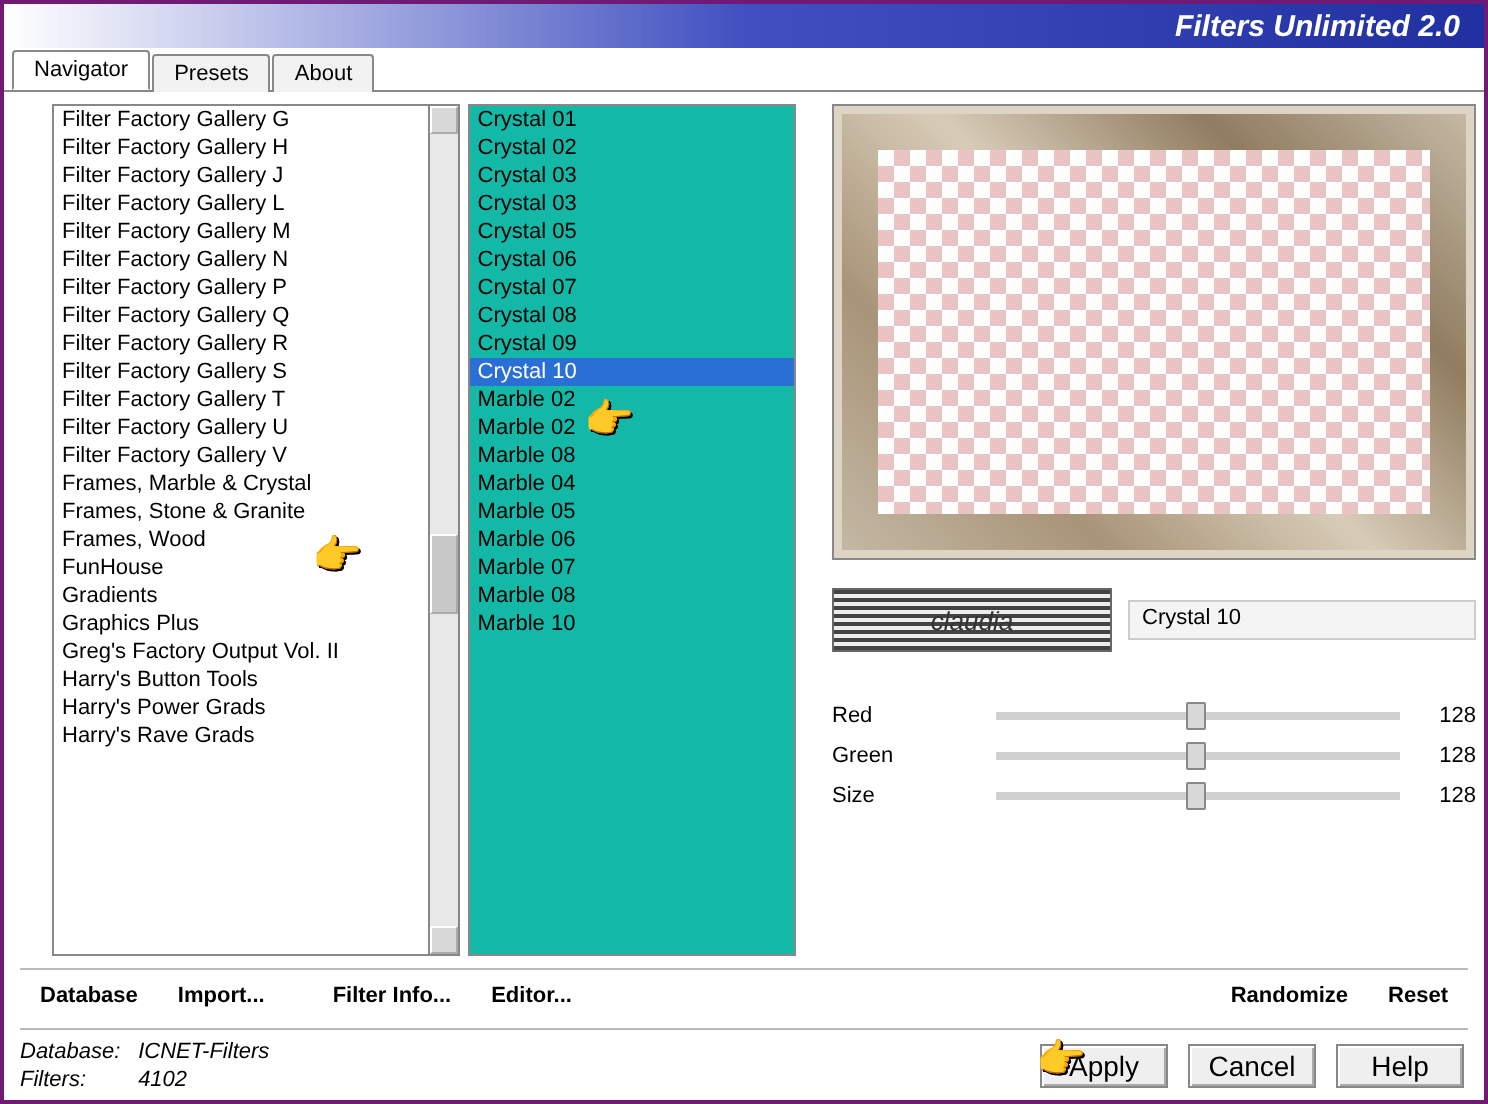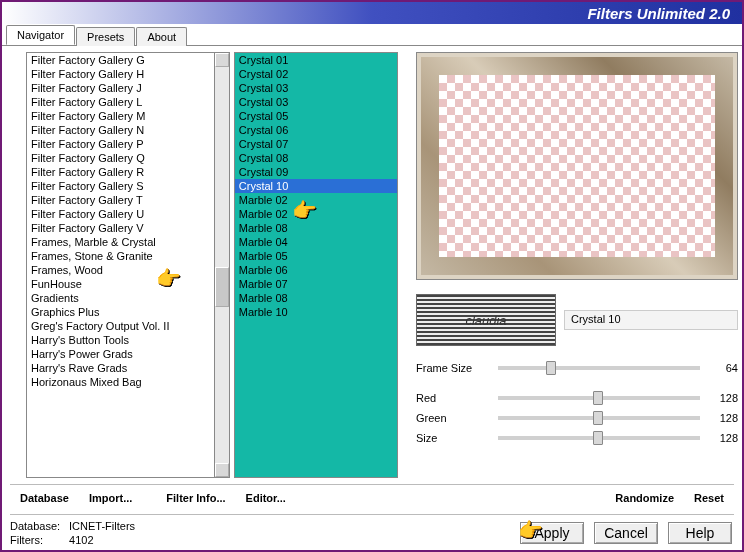--- a/index.html
+++ b/index.html
@@ -50,21 +50,21 @@
 }
 .checker {
   position: absolute; inset: 22px;
   background-image:
     linear-gradient(45deg,#eac4c4 25%,transparent 25%,transparent 75%,#eac4c4 75%),
     linear-gradient(45deg,#eac4c4 25%,#ffffff 25%,#ffffff 75%,#eac4c4 75%);
   background-size: 16px 16px; background-position: 0 0, 8px 8px;
 }
 .logo-row { display: flex; align-items: center; margin-top: 14px; }
 .logo {
-  width: 140px; height: 52px; margin-right: 8px;
+  width: 140px; height: 32px; margin-right: 8px;
   background:
     repeating-linear-gradient(0deg,#444 0 2px,#eee 2px 4px);
   border: 1px solid #666; position: relative; overflow: hidden;
   display: flex; align-items: center; justify-content: center;
   font-style: italic; font-size: 13px; color: #333;
 }
 .fname-box { flex: 1; height: 20px; border: 1px solid #ccc; font-size: 11px; padding: 2px 6px; background: #f4f4f4; }
 .sliders { margin-top: 12px; font-size: 11px; }
 .slider { display: flex; align-items: center; height: 20px; }
 .slider .lab { width: 74px; }
@@ -76,21 +76,21 @@
 .slider .val { width: 30px; text-align: right; }
 .btnrow1 {
   position: absolute; left: 8px; right: 8px; top: 438px; height: 26px;
   border-top: 1px solid #bbb; display: flex; align-items: center; font-size: 11px; justify-content: space-between;
 }
 .flatbtn { padding: 4px 10px; cursor: pointer; font-size: 11px; font-weight: bold; }
 .statusbar {
   position: absolute; left: 8px; right: 8px; top: 468px; height: 34px;
   border-top: 1px solid #bbb; display: flex; font-size: 11px;
 }
-.statusleft { padding-top: 4px; line-height: 14px; width: 160px; }
+.statusleft { padding-top: 4px; line-height: 14px; width: 160px; font-style: italic; }
 .statusleft .lbl { display: inline-block; width: 56px; }
 .btns { position: absolute; right: 10px; bottom: 6px; display: flex; gap: 10px; }
 .winbtn {
   min-width: 64px; height: 22px; font-size: 14px; background: #efefef;
   border: 1px solid #888; box-shadow: inset 1px 1px 0 #fff, inset -1px -1px 0 #aaa;
   cursor: pointer;
 }
 .pointer {
   position: absolute; width: 28px; height: 22px; pointer-events: none; z-index: 50;
 }
@@ -133,21 +133,20 @@
             <div class="li">Frames, Marble &amp; Crystal</div>
             <div class="li">Frames, Stone &amp; Granite</div>
             <div class="li">Frames, Wood</div>
             <div class="li">FunHouse</div>
             <div class="li">Gradients</div>
             <div class="li">Graphics Plus</div>
             <div class="li">Greg's Factory Output Vol. II</div>
             <div class="li">Harry's Button Tools</div>
             <div class="li">Harry's Power Grads</div>
             <div class="li">Harry's Rave Grads</div>
-            <div class="li">Horizonaus Mixed Bag</div>
           </div>
       </div>
       <div class="scrollbar">
         <div class="sb-btn"></div>
         <div class="sb-track">
           <div class="sb-thumb"></div>
         </div>
         <div class="sb-btn"></div>
       </div>
 
@@ -182,27 +181,20 @@
         </div>
 
         <div class="logo-row">
           <div class="logo">
             <span>claudia</span>
           </div>
           <div class="fname-box">Crystal 10</div>
         </div>
 
         <div class="sliders">
-          <div class="slider">
-            <span class="lab">Frame Size</span>
-            <span class="track">
-                <span class="thumb" id="th-fs" style="left: 47.6863px;"></span>
-              </span>
-            <span class="val">64</span>
-          </div>
           <div style="height:10px"></div>
           <div class="slider">
             <span class="lab">Red</span>
             <span class="track">
                 <span class="thumb" id="th-r" style="left: 95.3725px;"></span>
               </span>
             <span class="val">128</span>
           </div>
           <div class="slider">
             <span class="lab">Green</span>

